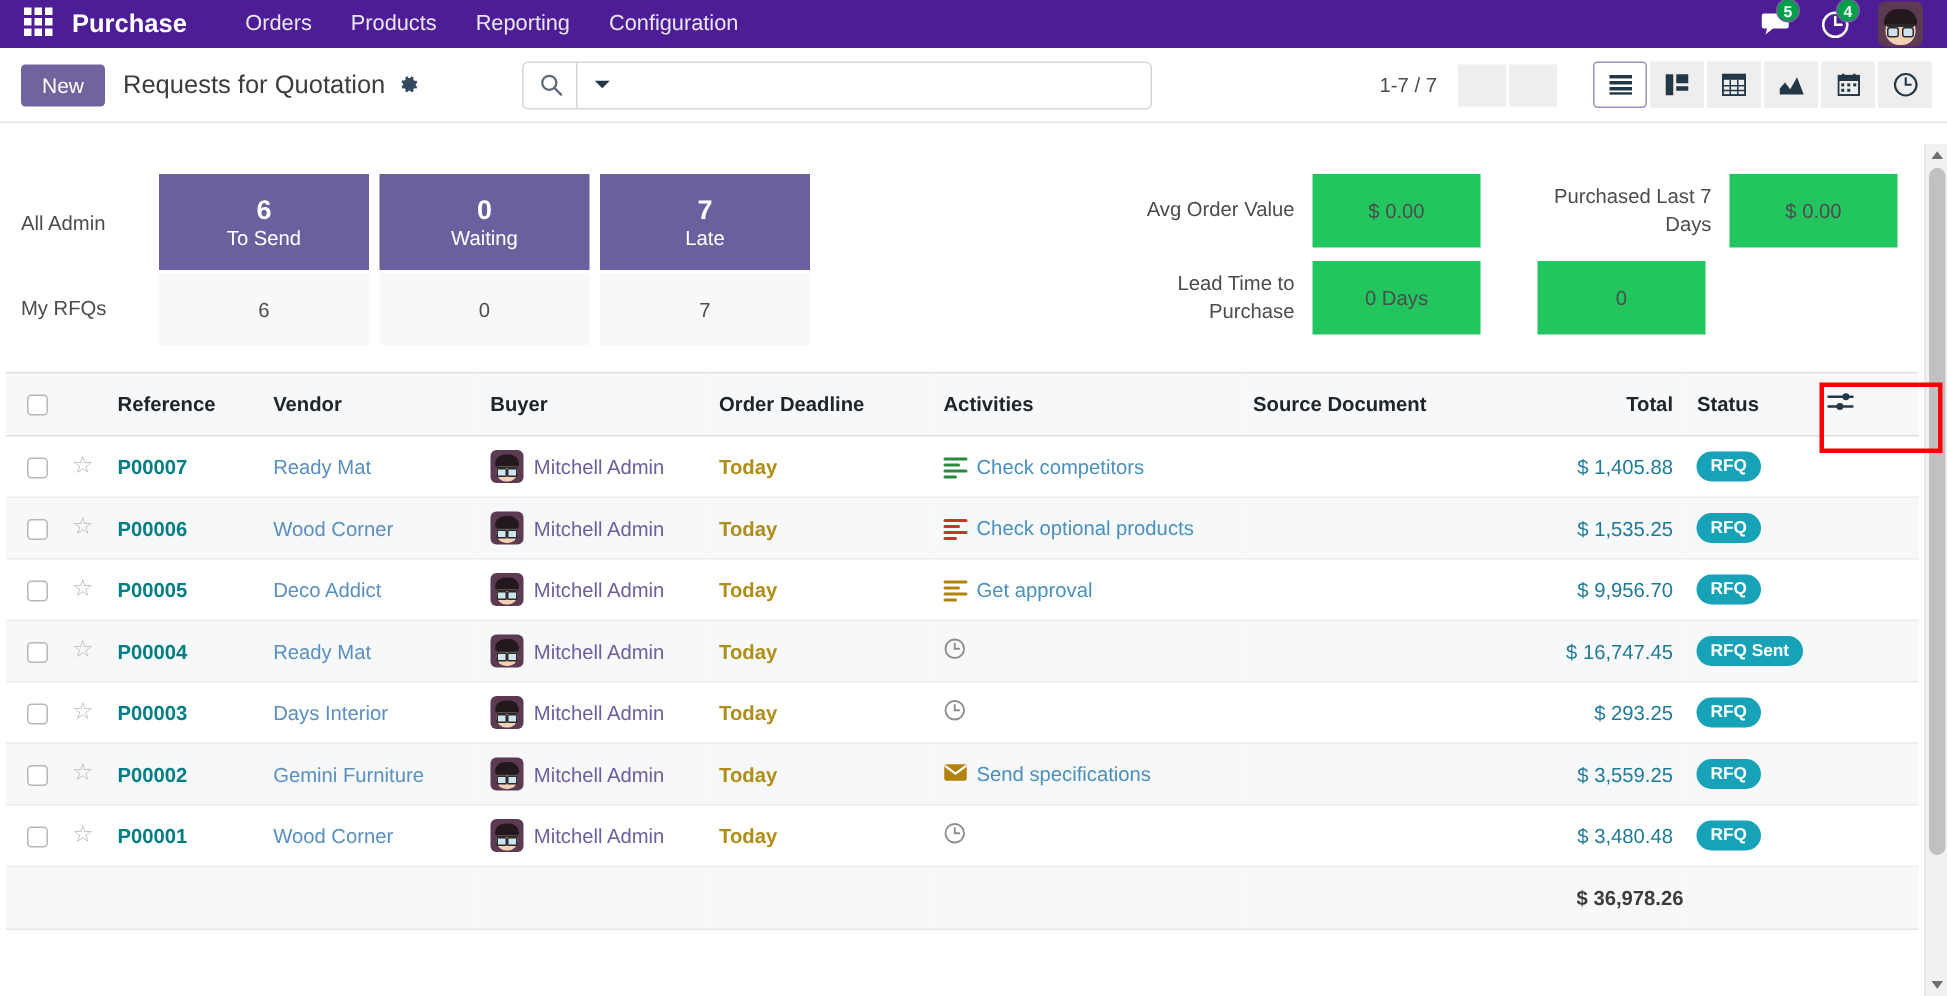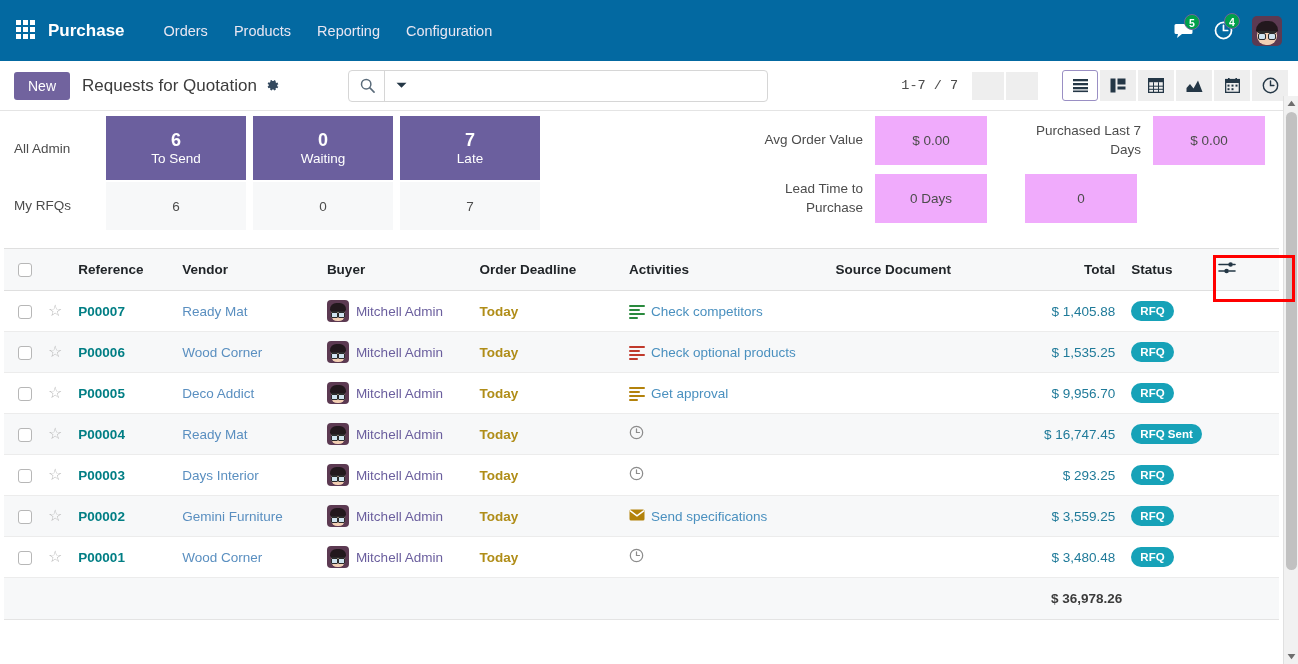--- a/index.html
+++ b/index.html
@@ -7,22 +7,22 @@
     margin: 0; padding: 0;
     width: 1298px; height: 664px;
     overflow: hidden;
     font-family: "Liberation Sans", sans-serif;
     background: #ffffff;
     color: #4c4c4c;
   }
 
   
   .navbar {
-    height: 61px;
-    background: #0369a1;
+    height: 32px;
+    background: #4c1d95;
     display: flex;
     align-items: center;
     padding: 0 12px 0 10px;
     position: relative;
     z-index: 20;
   }
   .apps-grid {
     width: 22px; height: 22px;
     display: grid;
     grid-template-columns: repeat(3, 5px);
@@ -135,21 +135,21 @@
     background: transparent;
     height: 100%;
   }
   .search-input::placeholder { color: #8f8f8f; }
   .search-toggle {
     width: 34px; height: 100%;
     border-left: 1px solid #d6d6d6;
     display: flex; align-items: center; justify-content: center;
     cursor: pointer;
   }
-  .cp-right { margin-left: auto; display: flex; align-items: center; gap: 0; font-family: Liberation Mono, monospace; }
+  .cp-right { margin-left: auto; display: flex; align-items: center; gap: 0; }
   .pager {
     font-size: 13.5px;
     color: #4c4c4c;
     margin-right: 14px;
     white-space: nowrap;
   }
   .pager-btns { display: flex; margin-right: 22px; }
   .pager-btn {
     width: 32px; height: 28px;
     background: #eeeeee;
@@ -230,21 +230,21 @@
     font-size: 13.5px;
     color: #4c4c4c;
     text-align: right;
     width: 128px;
     display: flex; align-items: center; justify-content: flex-end;
     padding-right: 12px;
     line-height: 1.35;
   }
   .kpi-val {
     width: 112px; height: 49px;
-    background: #f0abfc;
+    background: #22c55e;
     font-size: 13.5px;
     color: #4c4c4c;
     display: flex; align-items: center; justify-content: center;
     cursor: pointer;
   }
   .kpi-group.g2 { margin-left: 38px; }
 
   
   .list-wrap { padding: 4px; }
   table.olist {

